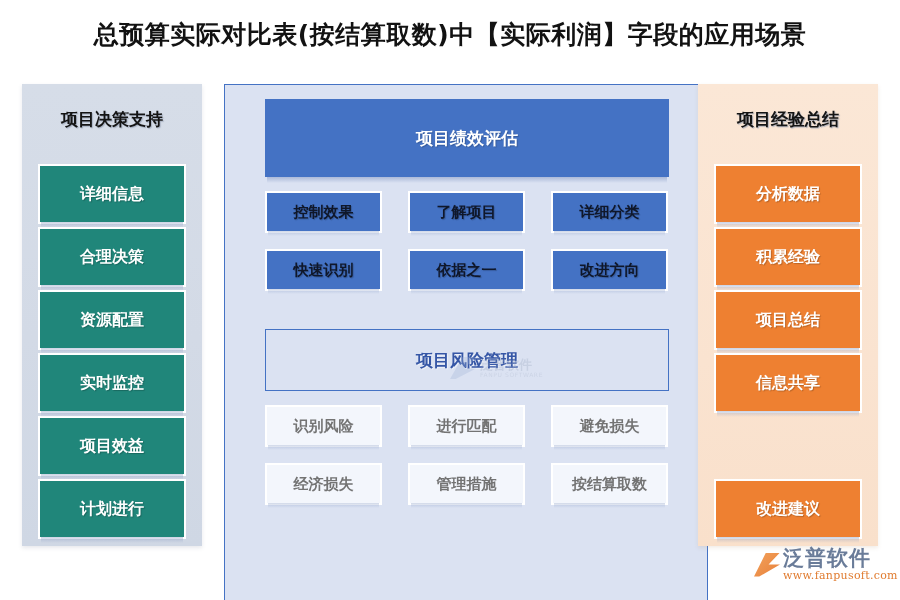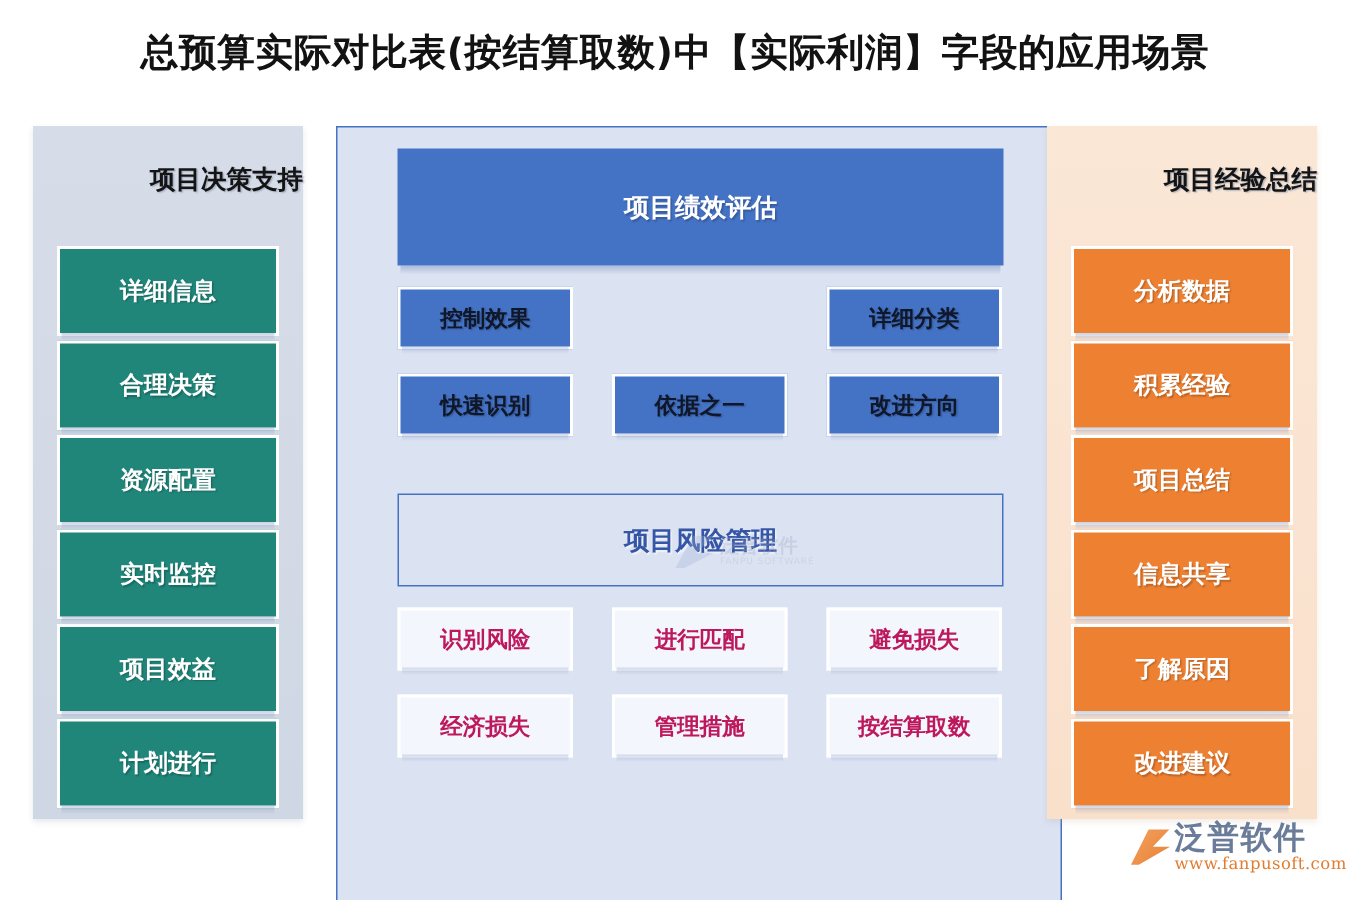--- a/index.html
+++ b/index.html
@@ -66,21 +66,21 @@
     height: 592px;
     background: #dbe2f2;
     border: 1.5px solid #4472c4;
   }
 
   .panel-heading {
     position: absolute;
     left: 0;
     width: 100%;
     top: 24px;
-    text-align: right;
+    text-align: center;
     font-size: 17px;
     font-weight: bold;
     color: #141414;
     text-shadow: 1px 1px 1px rgba(150,160,180,0.75);
     white-space: nowrap;
   }
 
   
   .chip {
     position: absolute;
@@ -161,21 +161,21 @@
   }
   .cell-blue {
     background: #4472c4;
     border: 2px solid #ffffff;
     color: #0f172a;
     text-shadow: 1px 1px 1px rgba(0,0,0,0.20);
   }
   .cell-light {
     background: #f3f6fc;
     border: 2px solid #ffffff;
-    color: #be185d;
+    color: #737373;
   }
 
   
   .watermark {
     position: absolute;
     left: 450px;
     top: 348px;
     width: 130px;
     height: 40px;
     opacity: 0.30;
@@ -229,20 +229,21 @@
     <div class="chip chip-teal" style="top:332px">项目效益</div>
     <div class="chip chip-teal" style="top:269px">实时监控</div>
     <div class="chip chip-teal" style="top:395px">计划进行</div>
   </div>
 
   <div class="panel panel-center">
 
     <div class="hdr-box hdr-blue" style="top:14px; height:78px">项目绩效评估</div>
 
     <div class="cell cell-blue" style="left:40px;  top:106px">控制效果</div>
+    <div class="cell cell-blue" style="left:183px; top:106px">了解项目</div>
     <div class="cell cell-blue" style="left:326px; top:106px">详细分类</div>
 
     <div class="cell cell-blue" style="left:40px;  top:164px">快速识别</div>
     <div class="cell cell-blue" style="left:183px; top:164px">依据之一</div>
     <div class="cell cell-blue" style="left:326px; top:164px">改进方向</div>
 
     <div class="hdr-box hdr-light" style="top:244px; height:62px">项目风险管理</div>
 
     <div class="cell cell-light" style="left:40px;  top:320px">识别风险</div>
     <div class="cell cell-light" style="left:183px; top:320px">进行匹配</div>
@@ -253,21 +254,20 @@
     <div class="cell cell-light" style="left:326px; top:378px">按结算取数</div>
   </div>
 
   <div class="panel side-panel panel-right">
     <div class="panel-heading">项目经验总结</div>
 
     <div class="chip chip-orange" style="top:80px">分析数据</div>
     <div class="chip chip-orange" style="top:143px">积累经验</div>
     <div class="chip chip-orange" style="top:206px">项目总结</div>
     <div class="chip chip-orange" style="top:269px">信息共享</div>
-    <div class="chip chip-orange" style="top:332px">了解原因</div>
     <div class="chip chip-orange" style="top:395px">改进建议</div>
   </div>
 
   <div class="watermark">
     <div class="wm-mark"></div>
     <div class="wm-text">
       <span class="wm-cn">泛普软件</span>
       <span class="wm-en">FANPU SOFTWARE</span>
     </div>
   </div>

